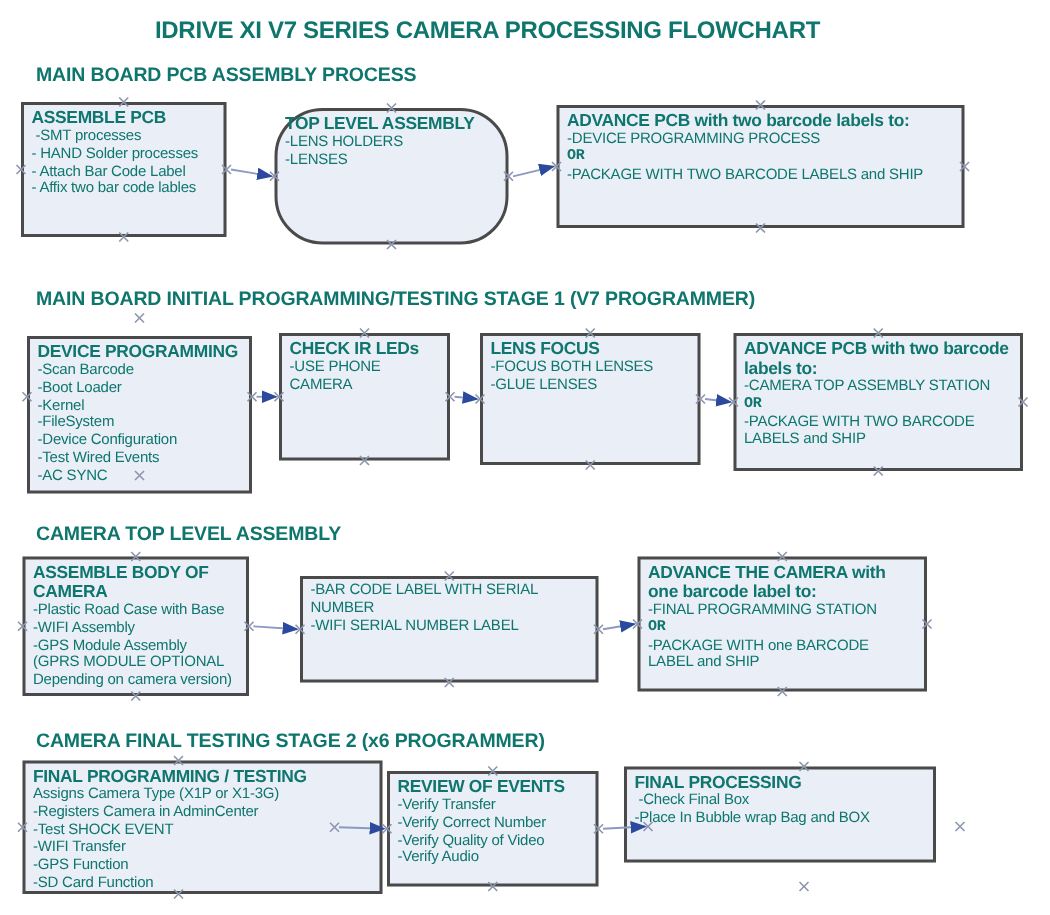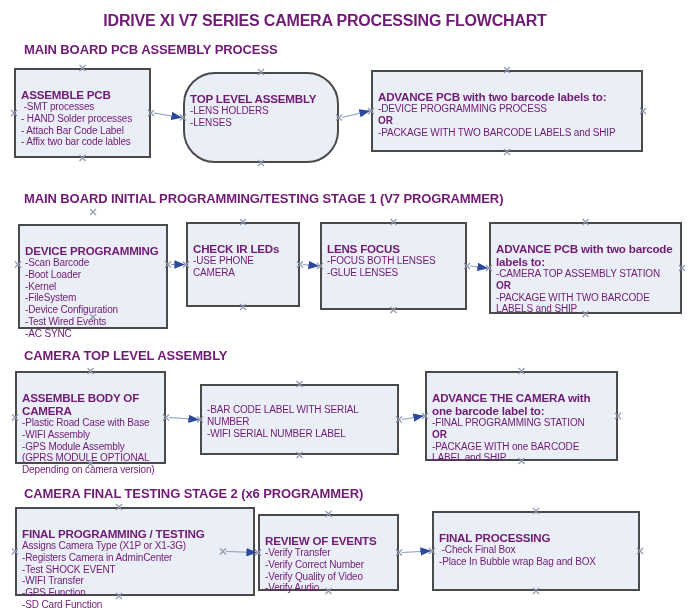--- a/index.html
+++ b/index.html
@@ -1,39 +1,39 @@
 <!DOCTYPE html>
 <html><head>
 <meta charset="utf-8">
 <style>
   html,body{margin:0;padding:0;background:#ffffff;}
   #canvas{
     position:relative;width:700px;height:610px;background:#ffffff;overflow:hidden;
-    font-family:"Liberation Sans","DejaVu Sans",sans-serif;color:#701a75;
+    font-family:"Liberation Sans","DejaVu Sans",sans-serif;color:#0f766e;
   }
   .main-title{
     position:absolute;top:12px;left:0;width:650px;text-align:center;
     font-size:16px;font-weight:bold;letter-spacing:-0.2px;
   }
   .sec-heading{
     position:absolute;font-size:13px;font-weight:bold;letter-spacing:-0.1px;white-space:nowrap;
   }
   .box{
     position:absolute;box-sizing:border-box;background:#e9eef7;border:2px solid #4a4a4a;
-    padding:18px 5px;
+    padding:2px 5px;
   }
   .box h3{
     margin:0;font-size:11.6px;font-weight:bold;line-height:1.12;letter-spacing:-0.2px;
   }
   .box ul{
     list-style:none;margin:0;padding:0;font-size:10px;line-height:1.18;
     letter-spacing:-0.15px;
   }
   .box li{white-space:pre-wrap;}
-  .box li.bold{font-weight:bold;}
+  .box li.bold{font-weight:bold;font-family:Liberation Mono, monospace;}
   #overlay{position:absolute;left:0;top:0;width:700px;height:610px;pointer-events:none;}
   .conn{stroke:#8b9ac0;stroke-width:1.2;}
   .cp{stroke:#8d96ad;stroke-width:1.1;fill:none;}
 </style>
 </head>
 <body>
 
 <div id="canvas">
 
   <div class="main-title">IDRIVE XI V7 SERIES CAMERA PROCESSING FLOWCHART</div>
@@ -146,21 +146,21 @@
     </div>
     <div class="box" style="left:258px;top:514px;width:141px;height:77px;">
       <h3>REVIEW OF EVENTS</h3>
       <ul>
         <li>-Verify Transfer</li>
         <li>-Verify Correct Number</li>
         <li>-Verify Quality of Video</li>
         <li>-Verify Audio</li>
       </ul>
     </div>
-    <div class="box" style="left:432px;top:511px;width:208px;height:80px;">
+    <div class="box" style="left:416px;top:511px;width:208px;height:64px;">
       <h3>FINAL PROCESSING</h3>
       <ul>
         <li> -Check Final Box</li>
         <li>-Place In Bubble wrap Bag and BOX</li>
       </ul>
     </div>
   </div>
 
   <svg id="overlay" xmlns="http://www.w3.org/2000/svg">
     <defs>

